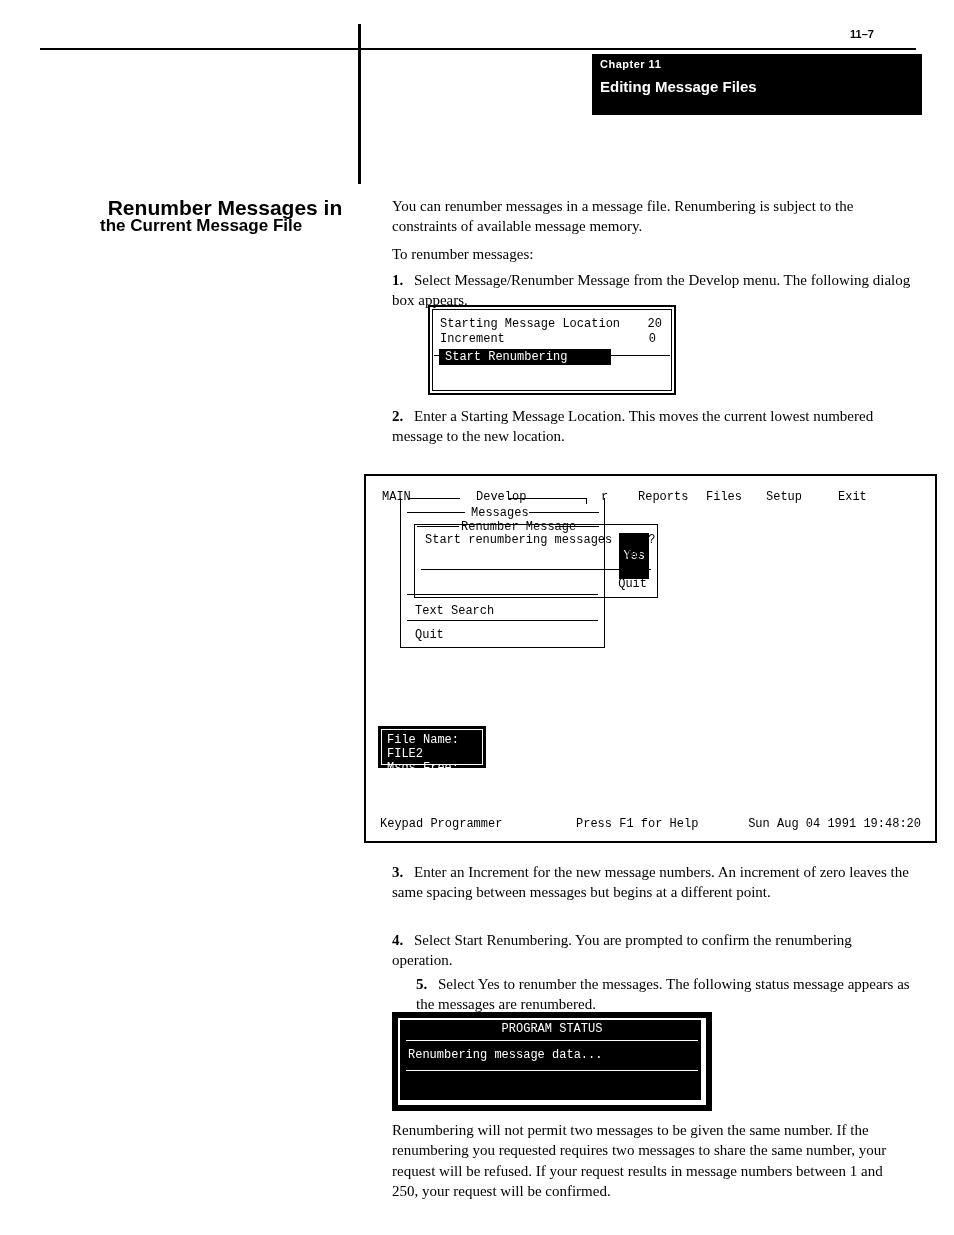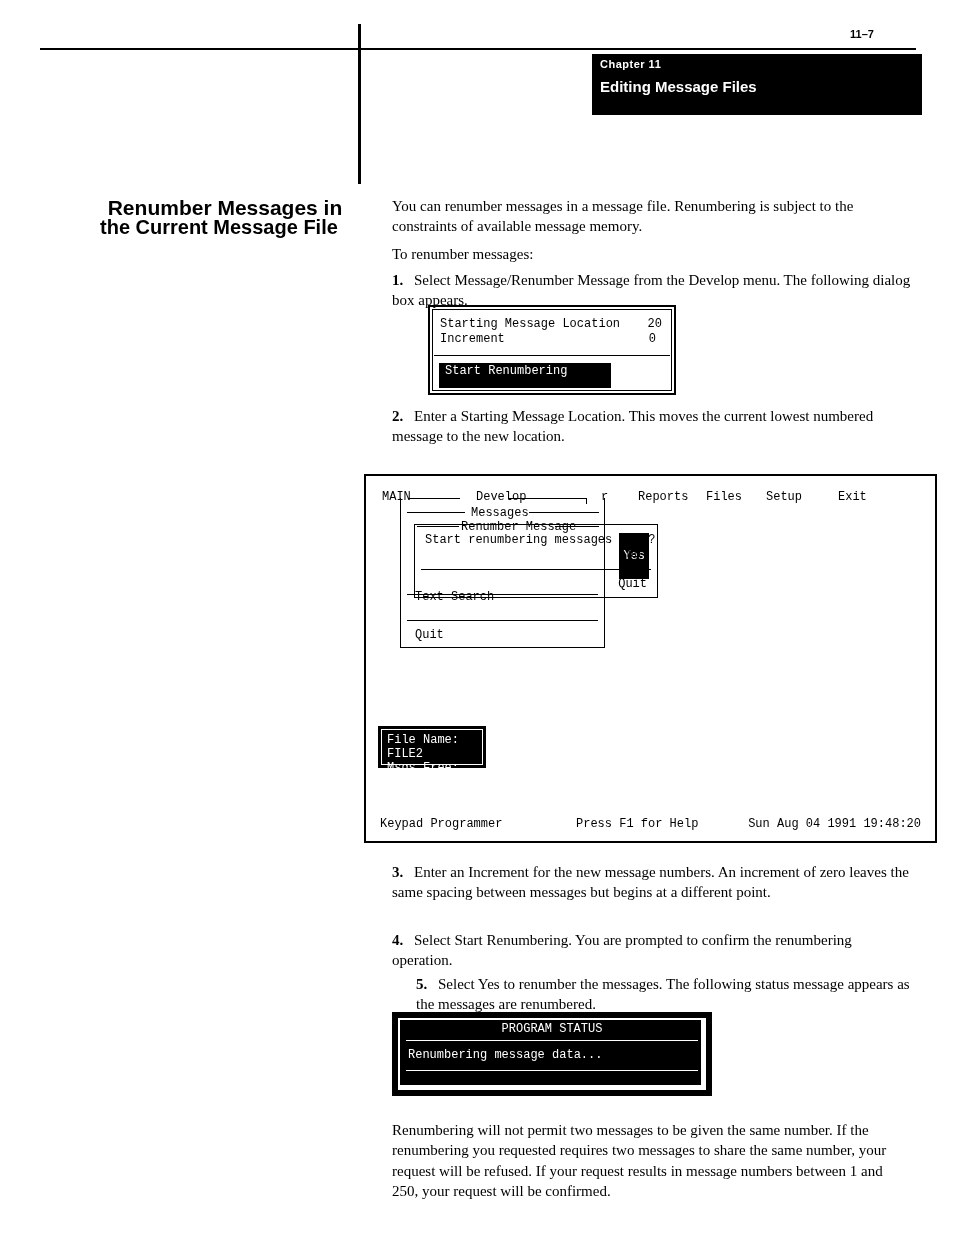--- a/index.html
+++ b/index.html
@@ -17,21 +17,21 @@
   .dos { font-family:"Courier New",monospace; font-size:12px; letter-spacing:0; }
 
   .dlg1 { position:absolute; left:428px; top:305px; width:248px; height:90px;border-radius:16px; }
   .dlg1 .outer { position:absolute; inset:0; border:2px solid #000; }
   .dlg1 .inner { position:absolute; inset:4px; border:1px solid #000; }
   .dlg1 .row1 { position:absolute; left:12px; top:12px; }
   .dlg1 .row1v { position:absolute; right:14px; top:12px; }
   .dlg1 .row2 { position:absolute; left:12px; top:27px; }
   .dlg1 .row2v { position:absolute; right:20px; top:27px; }
   .dlg1 .hr { position:absolute; left:6px; right:6px; top:50px; height:1px; background:#000; }
-  .dlg1 .sel { position:absolute; left:11px; top:58px; background:#000; color:#fff; padding:1px 44px 10px 6px; }
+  .dlg1 .sel { position:absolute; left:11px; top:44px; background:#000; color:#fff; padding:1px 44px 1px 6px; }
 
   .screen { position:absolute; left:364px; top:474px; width:573px; height:369px; border:2px solid #000;text-decoration:underline; }
   .menubar { position:absolute; top:14px; left:10px; right:10px; height:16px; }
   .m-main { position:absolute; left:6px; top:0; }
   .m-develop { position:absolute; left:100px; top:0; }
   .m-r { position:absolute; left:225px; top:0; }
   .m-reports { position:absolute; left:262px; top:0; }
   .m-files { position:absolute; left:330px; top:0; }
   .m-setup { position:absolute; left:390px; top:0; }
   .m-exit { position:absolute; left:462px; top:0; }
@@ -39,57 +39,57 @@
   .hline1b { position:absolute; left:142px; top:22px; width:78px; height:1px; background:#000; }
   .vtick1 { position:absolute; left:220px; top:22px; width:1px; height:6px; background:#000; }
   .drop1 { position:absolute; left:34px; top:22px; width:205px; height:150px; border:1px solid #000; border-top:none; }
   .drop1 .hdr-msg { position:absolute; left:70px; top:8px; }
   .drop1 .l1 { position:absolute; left:6px; top:14px; width:58px; height:1px; background:#000; }
   .drop1 .l1b { position:absolute; left:128px; top:14px; width:70px; height:1px; background:#000; }
   .drop1 .hdr-ren { position:absolute; left:60px; top:22px; }
   .drop1 .l2 { position:absolute; left:16px; top:28px; width:42px; height:1px; background:#000; }
   .drop1 .l2b { position:absolute; left:154px; top:28px; width:44px; height:1px; background:#000; }
   .drop1 .hrsep { position:absolute; left:6px; right:6px; top:96px; height:1px; background:#000; }
-  .drop1 .ts { position:absolute; left:14px; top:92px; }
+  .drop1 .ts { position:absolute; left:14px; top:106px; }
   .drop1 .hrsep2 { position:absolute; left:6px; right:6px; top:122px; height:1px; background:#000; }
   .drop1 .q { position:absolute; left:14px; top:130px; }
 
   .confirm { position:absolute; left:48px; top:48px; width:244px; height:74px; border:1px solid #000; }
   .confirm .q { position:absolute; left:10px; top:8px; }
   .confirm .yes { position:absolute; right:8px; top:8px; background:#000; color:#fff; padding:16px 4px; }
   .confirm .no { position:absolute; right:16px; top:22px; }
   .confirm .hr { position:absolute; left:6px; right:6px; top:44px; height:1px; background:#000; }
   .confirm .quit { position:absolute; right:10px; top:52px; }
 
   .fileinfo { position:absolute; left:12px; top:250px; width:108px; height:42px; background:#000; color:#fff; padding:6px 12px; }
   .fileinfo .inner { border:1px solid #fff; position:absolute; inset:3px; padding:3px 5px; }
   .statusbar { position:absolute; left:10px; right:10px; bottom:10px; height:14px; }
   .statusbar .s1 { position:absolute; left:4px; }
   .statusbar .s2 { position:absolute; left:200px; }
   .statusbar .s3 { position:absolute; right:4px; }
 
-  .progstat { position:absolute; left:392px; top:1012px; width:320px; height:84px; background:#000; color:#fff; }
+  .progstat { position:absolute; left:392px; top:1012px; width:320px; height:99px; background:#000; color:#fff; }
   .progstat .frame { position:absolute; inset:6px; border:2px solid #fff; border-right:5px solid #fff; border-bottom:5px solid #fff; }
   .progstat .title { position:absolute; left:0; right:0; top:10px; text-align:center; }
   .progstat .hr1 { position:absolute; left:14px; right:14px; top:28px; height:1px; background:#fff; }
   .progstat .msg { position:absolute; left:16px; top:36px; }
   .progstat .hr2 { position:absolute; left:14px; right:14px; top:58px; height:1px; background:#fff; }
 </style>
 </head>
 <body>
 
 <div class="header-rule"></div>
 <div class="vrule"></div>
 <div class="blackbox"></div>
 <div class="chapter-label">Chapter 11</div>
 <div class="chapter-title">Editing Message Files</div>
 <div class="page-no">11–7</div>
 
 <div class="leftcol" style="top:196px;font-size:21px;text-align:center;">Renumber Messages in</div>
-<div class="leftcol" style="top:216px;font-size:20px;">the Current Message File</div>
+<div class="leftcol" style="top:216px;font-size:17px;">the Current Message File</div>
 
 <div class="bodytext" style="top:196px;">You can renumber messages in a message file. Renumbering is subject to the constraints of available message memory.</div>
 <div class="bodytext" style="top:244px;">To renumber messages:</div>
 
 <div class="step" style="top:270px;">
   <span class="stepnum">1.</span><span>Select Message/Renumber Message from the Develop menu. The following dialog box appears.</span>
 </div>
 
 <div class="dlg1 dos">
   <div class="outer"></div>

